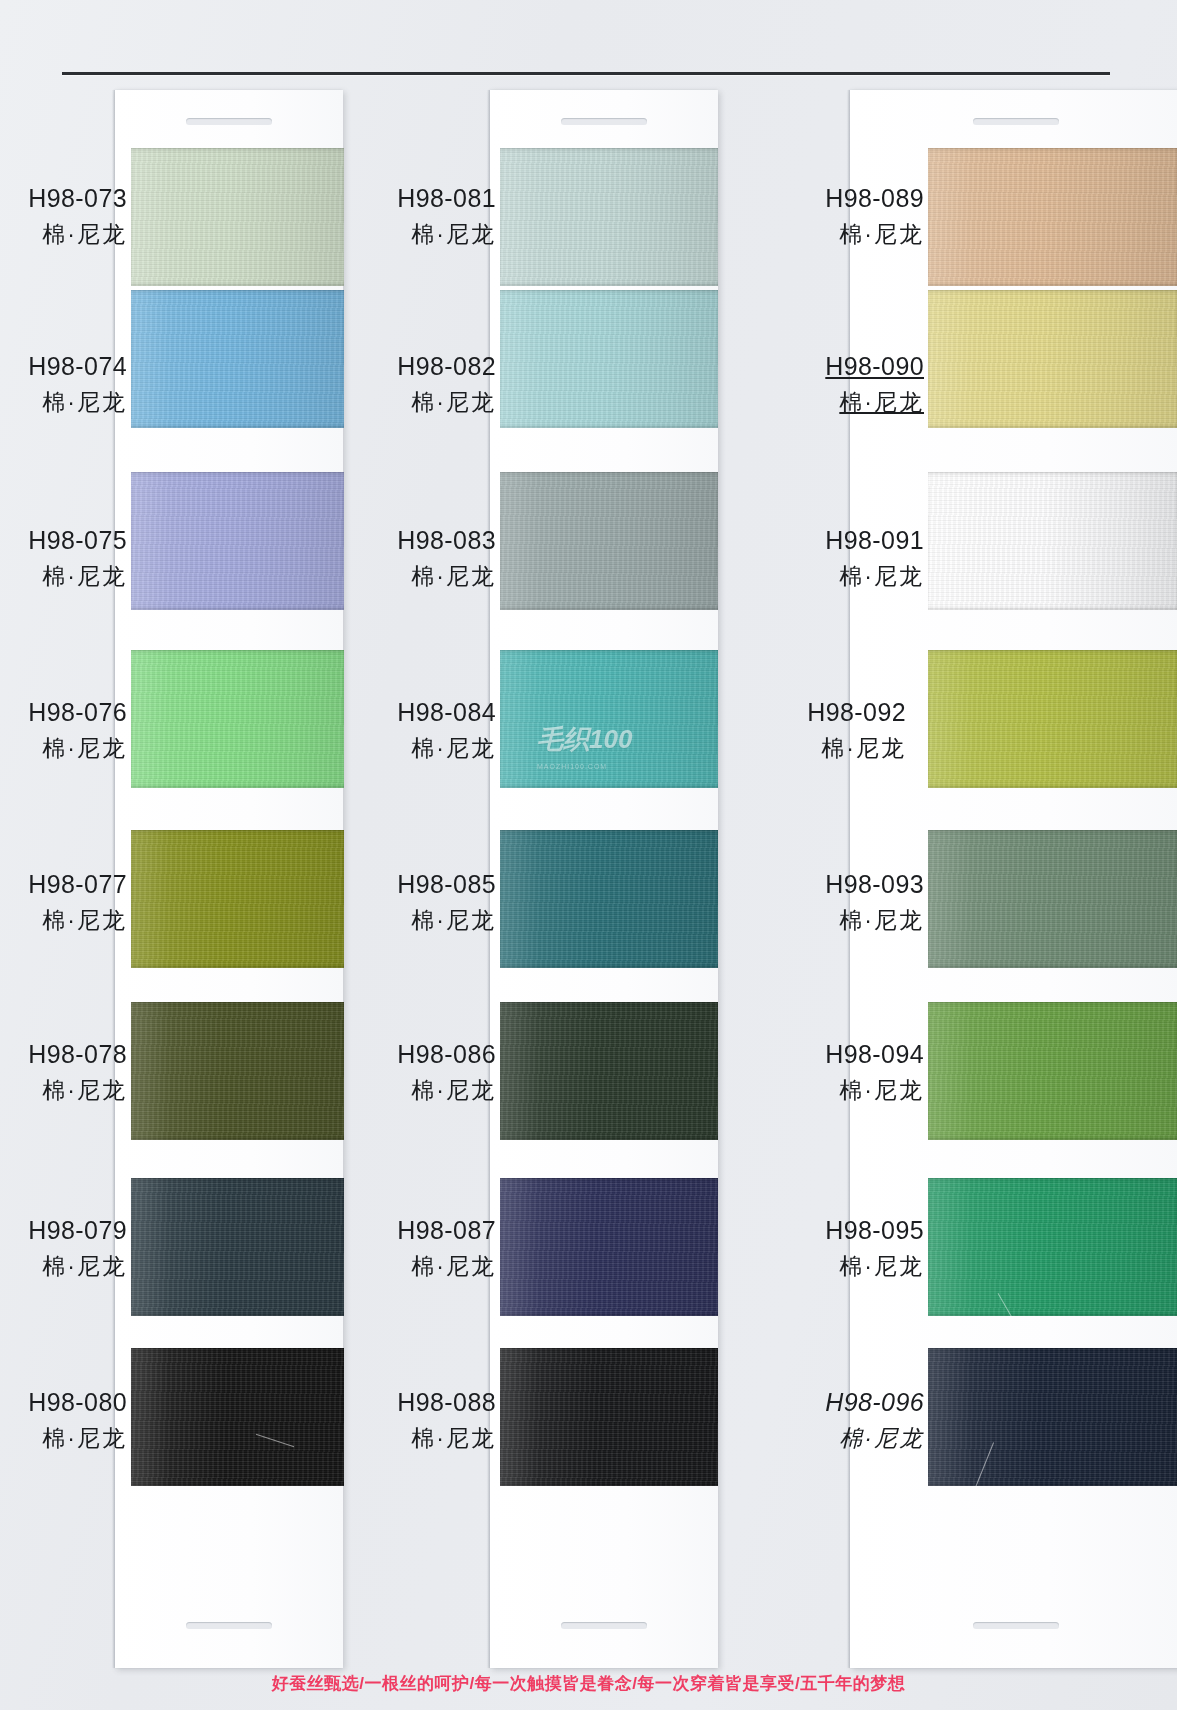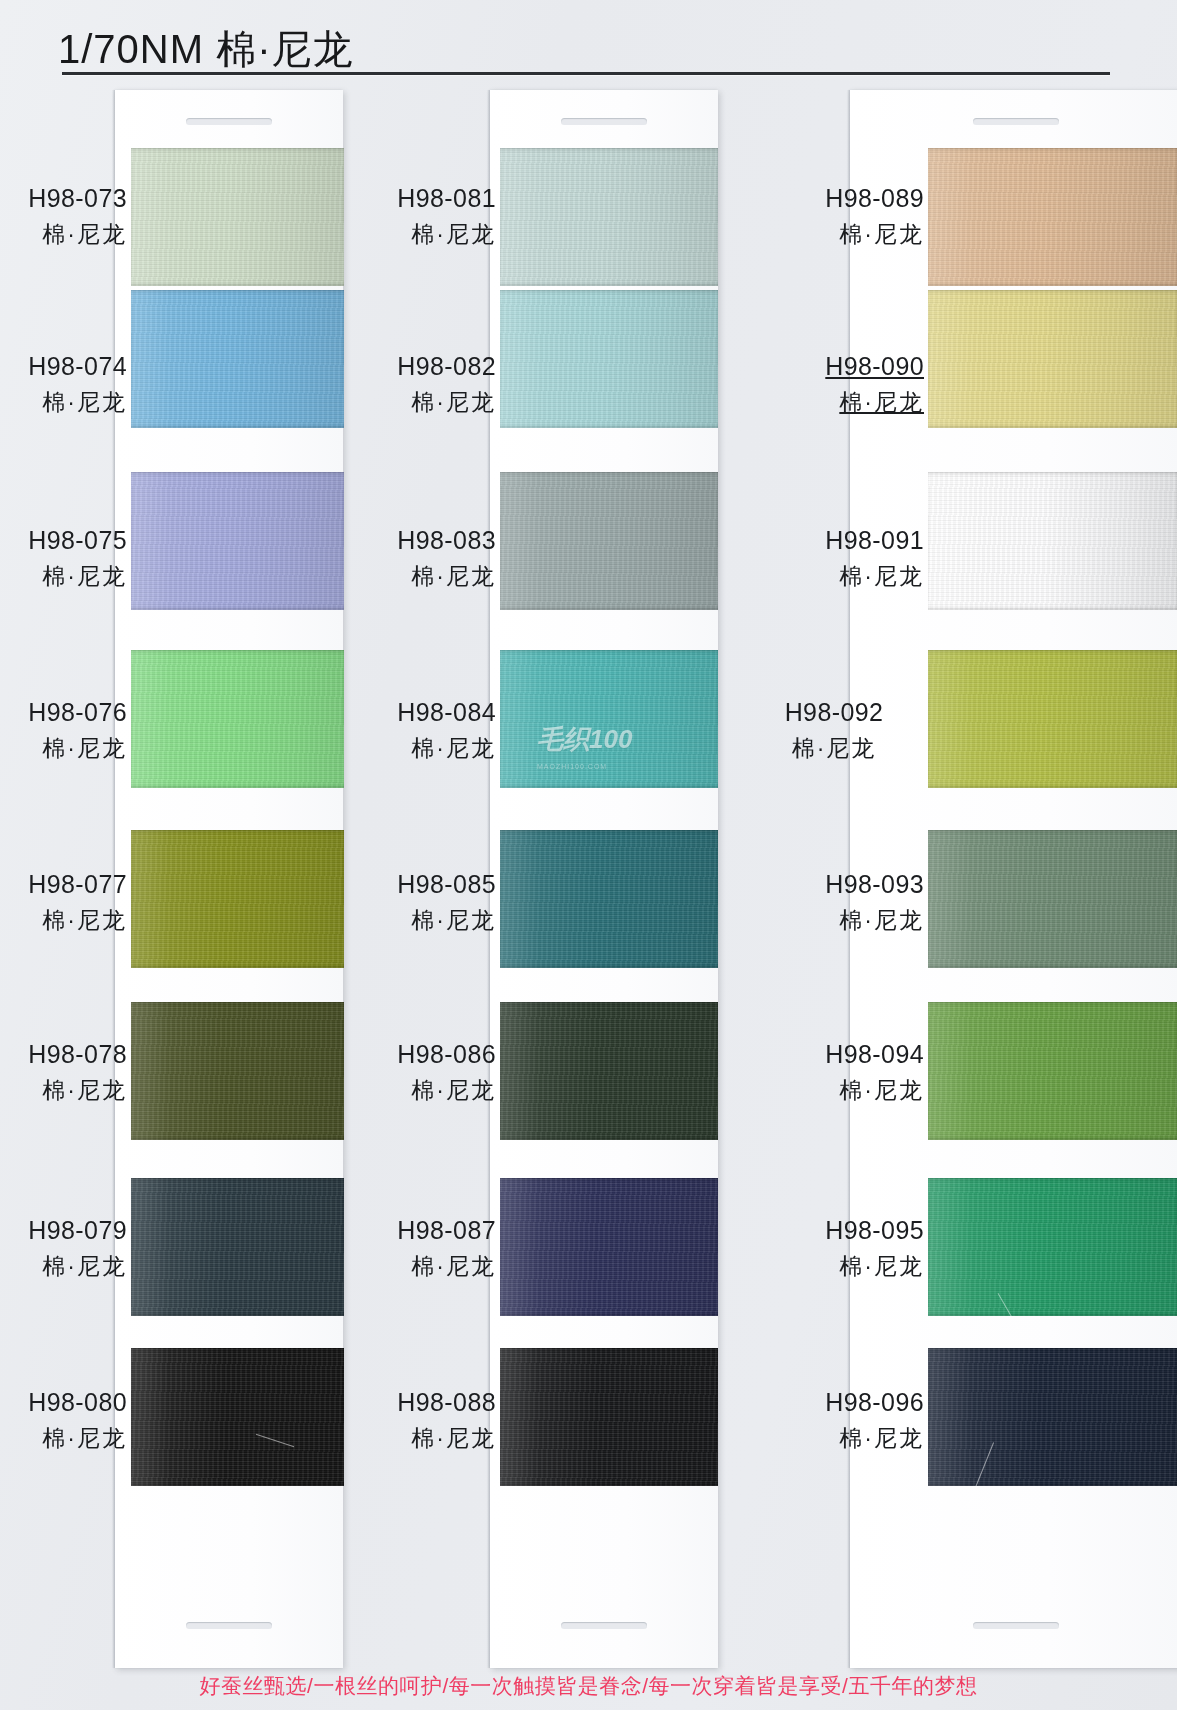--- a/index.html
+++ b/index.html
@@ -109,34 +109,33 @@
     pointer-events:none;
   }
   #watermark .wm-sub{
     display:block;font-size:7px;font-style:normal;font-weight:400;
     letter-spacing:1px;color:rgba(255,255,255,.40);margin-top:2px;
   }
 
   
   #footer{
     position:absolute;left:0;top:1672px;width:1177px;
-    text-align:center;color:#ef3d63;font-size:21px;
-    letter-spacing:.5px;font-weight:400;white-space:nowrap;
+    text-align:center;color:#ef3d63;font-size:17px;
+    letter-spacing:.5px;font-weight:700;white-space:nowrap;
   }
 
   
   .fiber{position:absolute;background:rgba(255,255,255,.55);border-radius:50%;}
 </style>
 </head>
 <body>
 
 <div id="page">
 
   <div id="header">
-    <div id="title">1/70NM 棉·尼龙</div>
     <div id="rule"></div>
   </div>
 
   <div id="cards">
       <div class="card" style="left: 115px; top: 90px; width: 228px; height: 1578px;">
         <div class="card-notch" style="top: 28px; left: 71px;"></div>
         <div class="card-notch" style="top: 1532px; left: 71px;"></div>
       </div>
       <div class="swatch" style="left: 131px; top: 148px; width: 213px; height: 138px; background-color: rgb(207, 222, 200);">
         <div class="swatch-sheen"></div>
@@ -275,21 +274,21 @@
       <div class="swatch" style="left: 928px; top: 472px; width: 249px; height: 138px;">
         <div class="swatch-sheen"></div>
       </div>
       <div class="label" style="top: 528px; left: 728px; width: 196px;">
         <span class="code">H98-091</span>
         <span class="mat">棉·尼龙</span>
       </div>
       <div class="swatch" style="left: 928px; top: 650px; width: 249px; height: 138px; background-color: rgb(179, 191, 71);">
         <div class="swatch-sheen"></div>
       </div>
-      <div class="label" style="top: 700px; left: 736px; width: 196px; text-align: center;">
+      <div class="label" style="top: 700px; left: 710px; width: 196px;">
         <span class="code">H98-092</span>
         <span class="mat">棉·尼龙</span>
       </div>
       <div class="swatch" style="left: 928px; top: 830px; width: 249px; height: 138px; background-color: rgb(111, 139, 116);">
         <div class="swatch-sheen"></div>
       </div>
       <div class="label" style="top: 872px; left: 728px; width: 196px;">
         <span class="code">H98-093</span>
         <span class="mat">棉·尼龙</span>
       </div>
@@ -303,21 +302,21 @@
       <div class="swatch" style="left: 928px; top: 1178px; width: 249px; height: 138px; background-color: rgb(35, 154, 102);">
         <div class="swatch-sheen"></div>
       </div>
       <div class="label" style="top: 1218px; left: 728px; width: 196px;">
         <span class="code">H98-095</span>
         <span class="mat">棉·尼龙</span>
       </div>
       <div class="swatch" style="left: 928px; top: 1348px; width: 249px; height: 138px; background-color: rgb(25, 35, 54);">
         <div class="swatch-sheen"></div>
       </div>
-      <div class="label" style="top: 1390px; left: 728px; width: 196px;">
+      <div class="label" style="top: 1390px; left: 728px; width: 196px; font-style: italic;">
         <span class="code">H98-096</span>
         <span class="mat">棉·尼龙</span>
       </div>
     </div>
 
   <div id="watermark">
     <span>毛织100</span>
     <span class="wm-sub">MAOZHI100.COM</span>
   </div>
 

